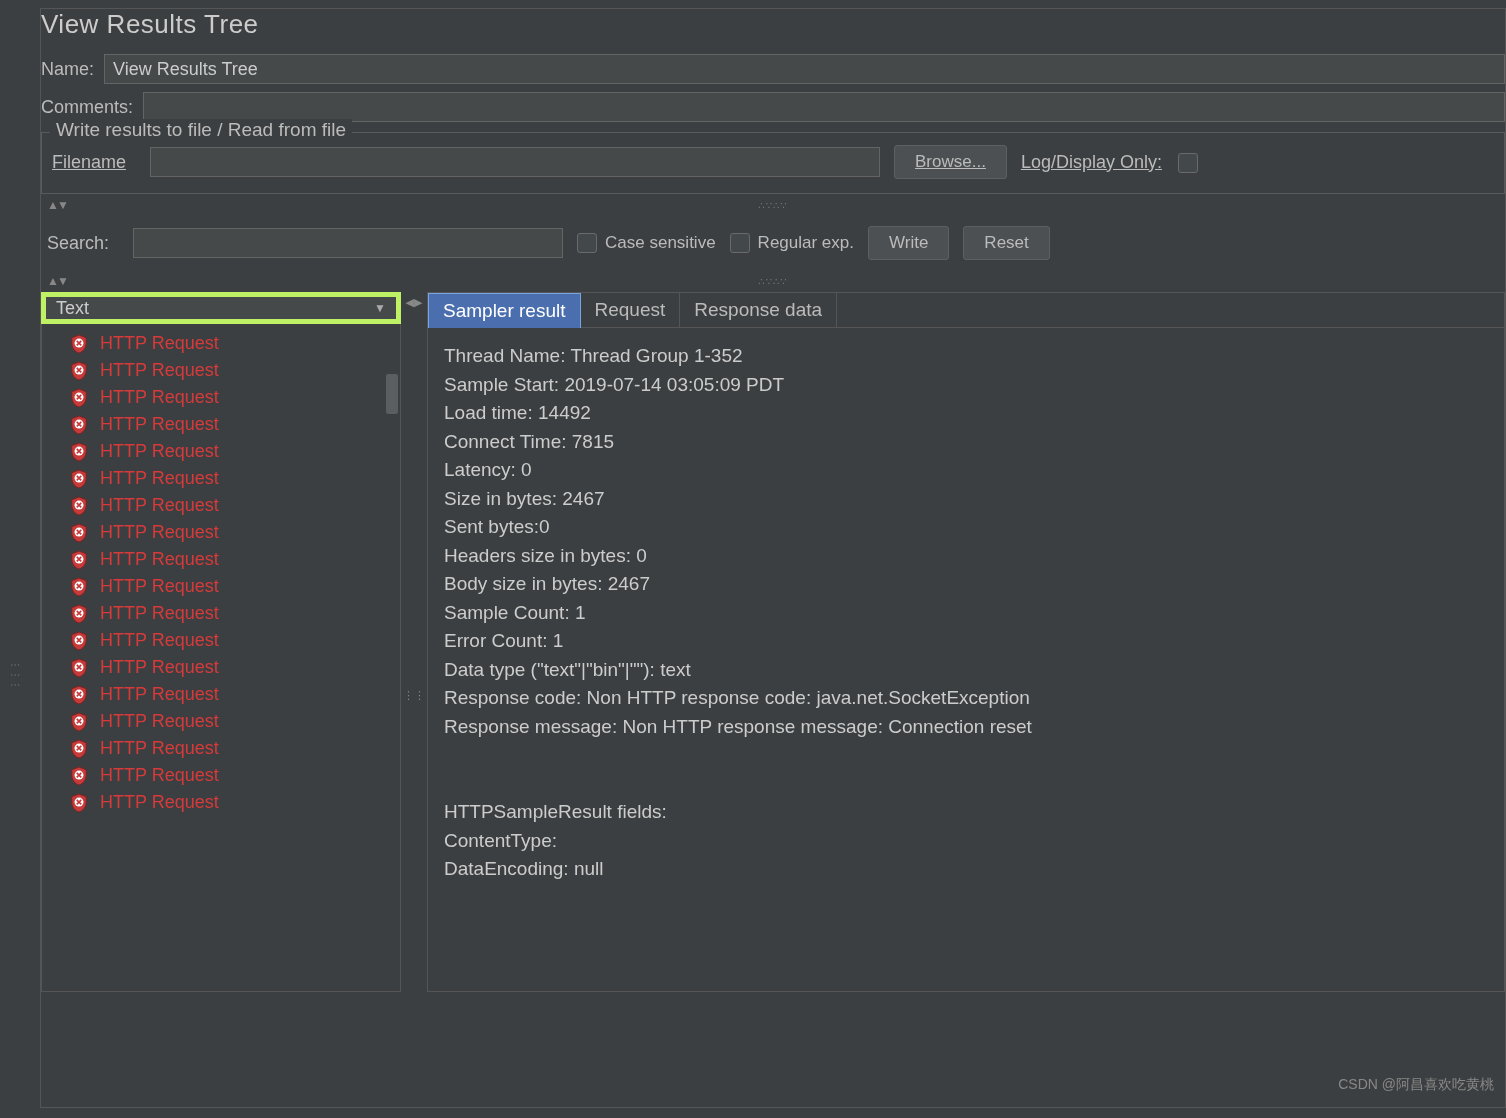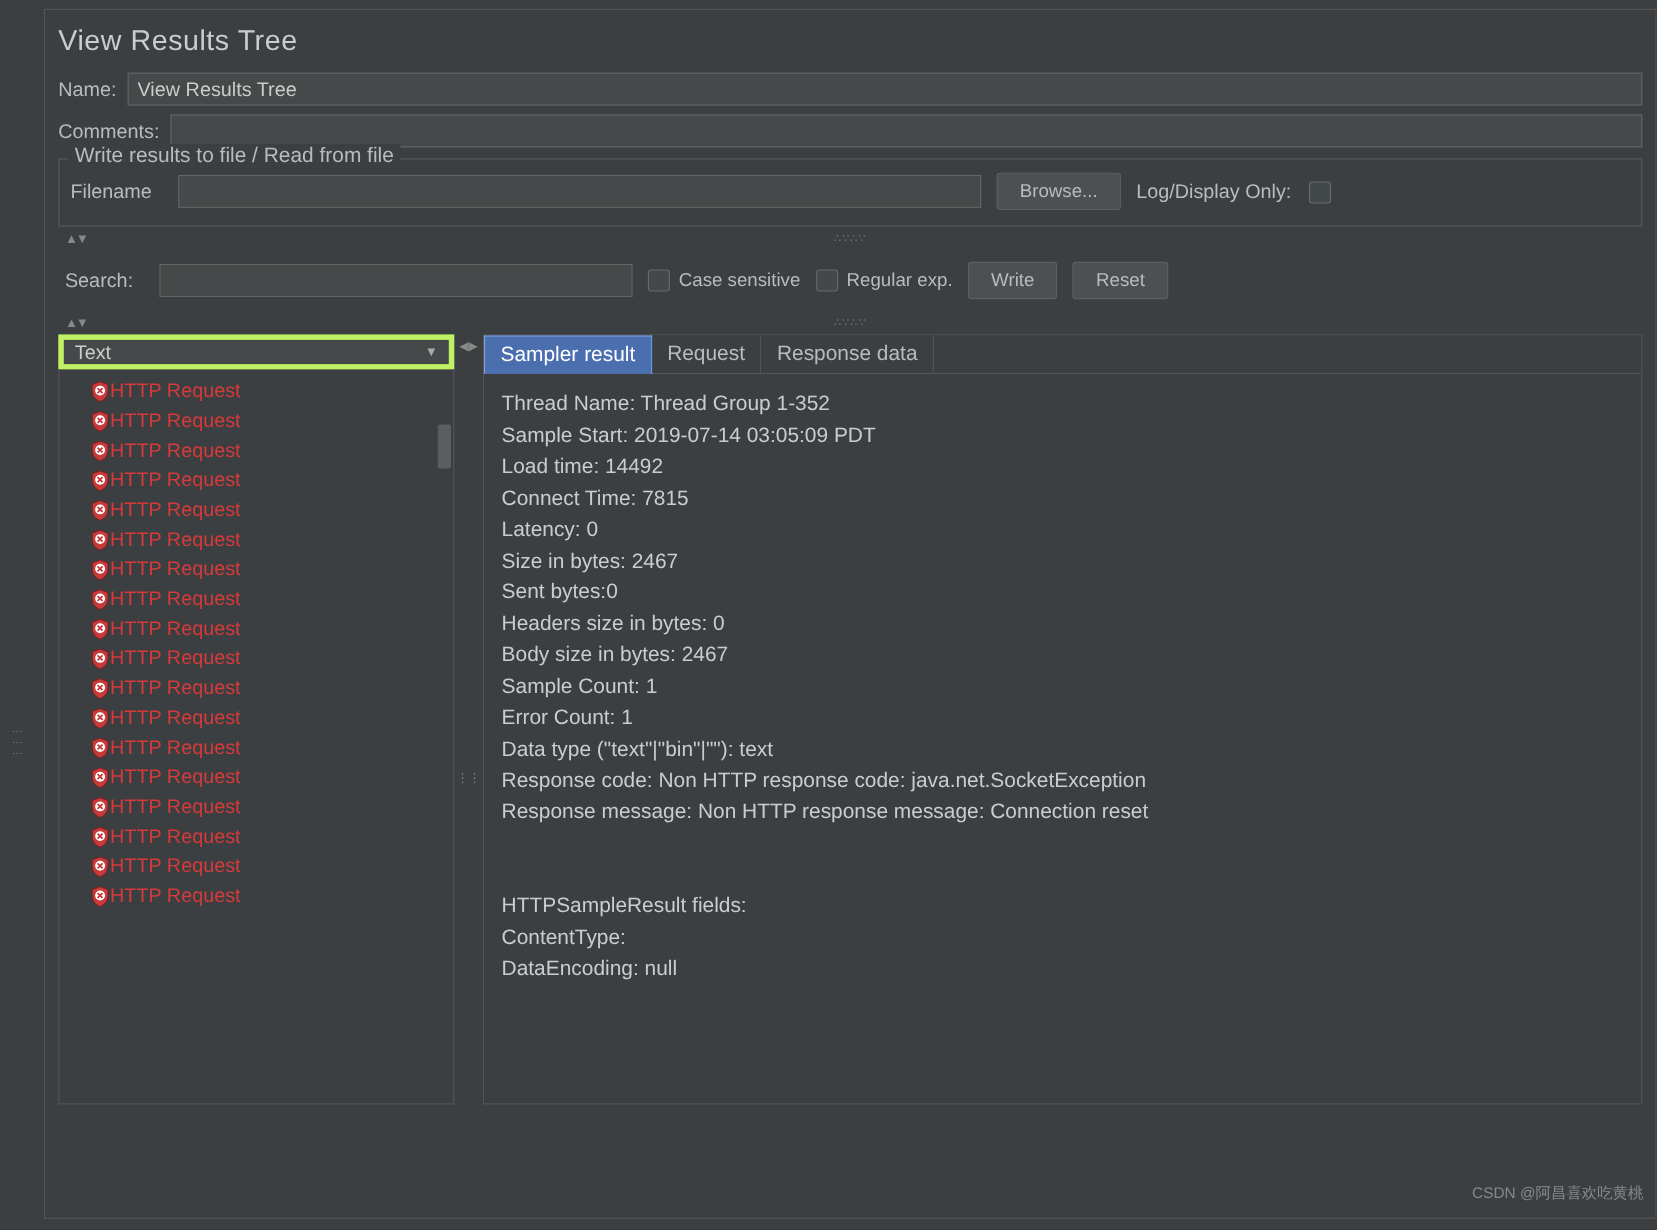--- a/index.html
+++ b/index.html
@@ -8,21 +8,21 @@
   color: #bbbbbb;
   font-family: "Segoe UI", Arial, sans-serif;
   font-size: 15px;
   width: 1506px;
   height: 1118px;
   overflow: hidden;
 }
 .main-panel {
   border: 1px solid #555;
   margin: 8px 0 0 40px;
-  padding: 12px;
+  padding: 0;
   height: 1100px;
 }
 .title {
   font-size: 26px;
   color: #cccccc;
   margin-bottom: 14px;
   letter-spacing: 0.5px;
 }
 .field-row {
   display: flex;
@@ -42,20 +42,21 @@
   color: #cccccc;
   padding: 4px 8px;
   font-size: 18px;
 }
 .comments-row { margin-bottom: 10px; }
 .fieldset {
   border: 1px solid #5a5a5a;
   margin-top: 6px;
   padding: 12px 10px 14px 10px;
   position: relative;
+  text-decoration: underline;
 }
 .fieldset-legend {
   position: absolute;
   top: -14px;
   left: 8px;
   background: #3c3f41;
   padding: 0 6px;
   font-size: 19px;
   color: #bbbbbb;
 }
@@ -138,21 +139,21 @@
   border: 1px solid #555;
   border-top: none;
   overflow-y: hidden;
   position: relative;
   background: #3c3f41;
 }
 .tree-list { padding: 6px 0; }
 .tree-item {
   display: flex;
   align-items: center;
-  gap: 0;
+  gap: 12px;
   padding: 3px 0 3px 28px;
   font-size: 18px;
   color: #d63a3a;
   cursor: pointer;
   font-weight: 500;
 }
 .shield-icon {
   width: 18px; height: 20px;
   position: relative;
   display: inline-flex;

